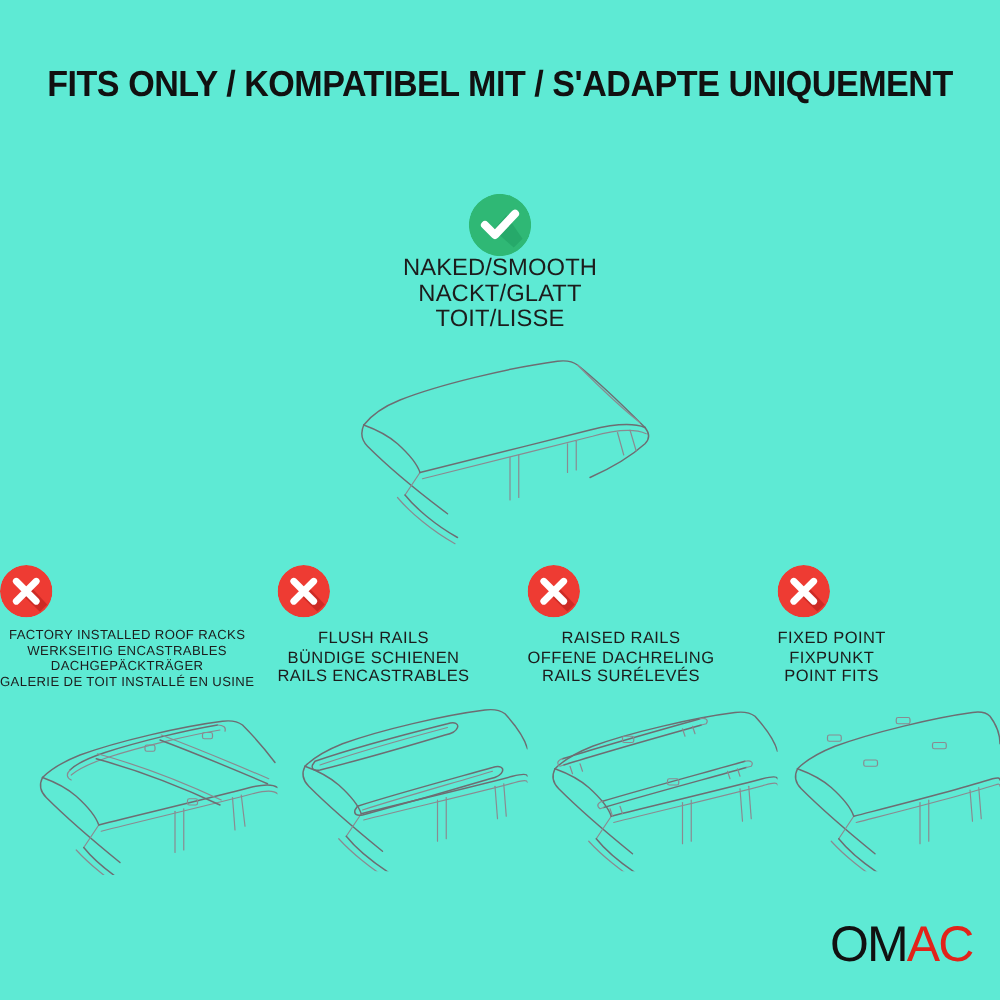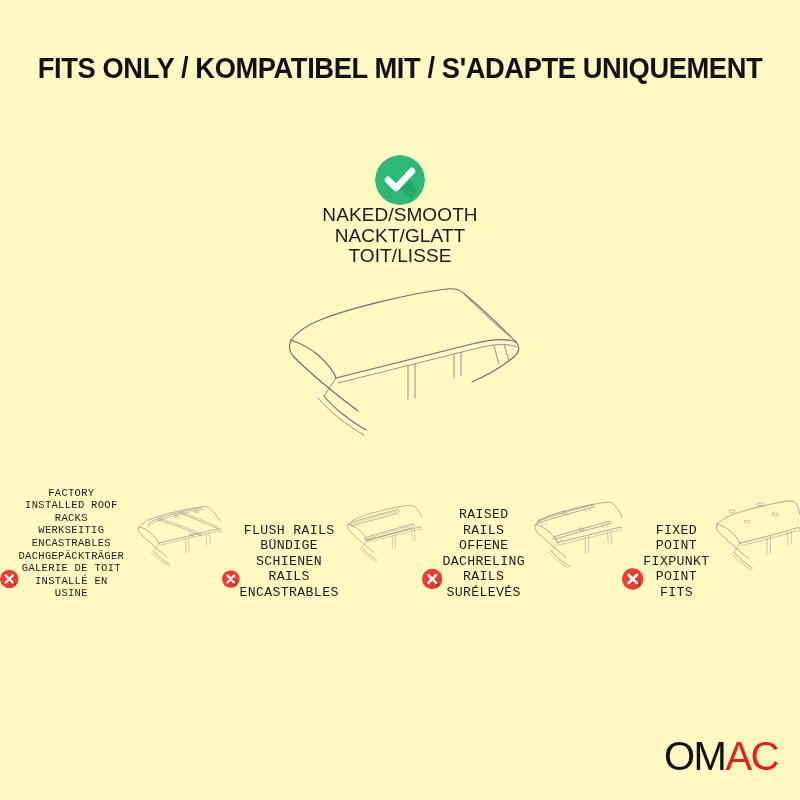--- a/index.html
+++ b/index.html
@@ -9,21 +9,21 @@
     height: 800px;
     background: #ffffff;
     font-family: "Liberation Sans", "DejaVu Sans", sans-serif;
     overflow: hidden;
   }
 
   #page {
     position: relative;
     width: 800px;
     height: 800px;
-    background: #fef9c3;
+    background: #5eead4;
   }
 
   
   .title {
     position: absolute;
     top: 52px;
     left: 0;
     width: 800px;
     text-align: center;
     font-size: 29px;
@@ -76,22 +76,22 @@
   
   .grid {
     position: absolute;
     top: 452px;
     left: 0;
     width: 800px;
     display: flex;
   }
   .cell {
     display: flex;
-    align-items: flex-end;
-    font-family: Liberation Mono, monospace;
+    flex-direction: column;
+    align-items: flex-start;
   }
   .cell-0 { width: 222px; }
   .cell-1 { width: 200px; }
   .cell-2 { width: 200px; }
   .cell-3 { width: 178px; }
 
   .cell .badge { width: 42px; height: 42px; }
 
   .cell-labels {
     margin-top: 8px;

